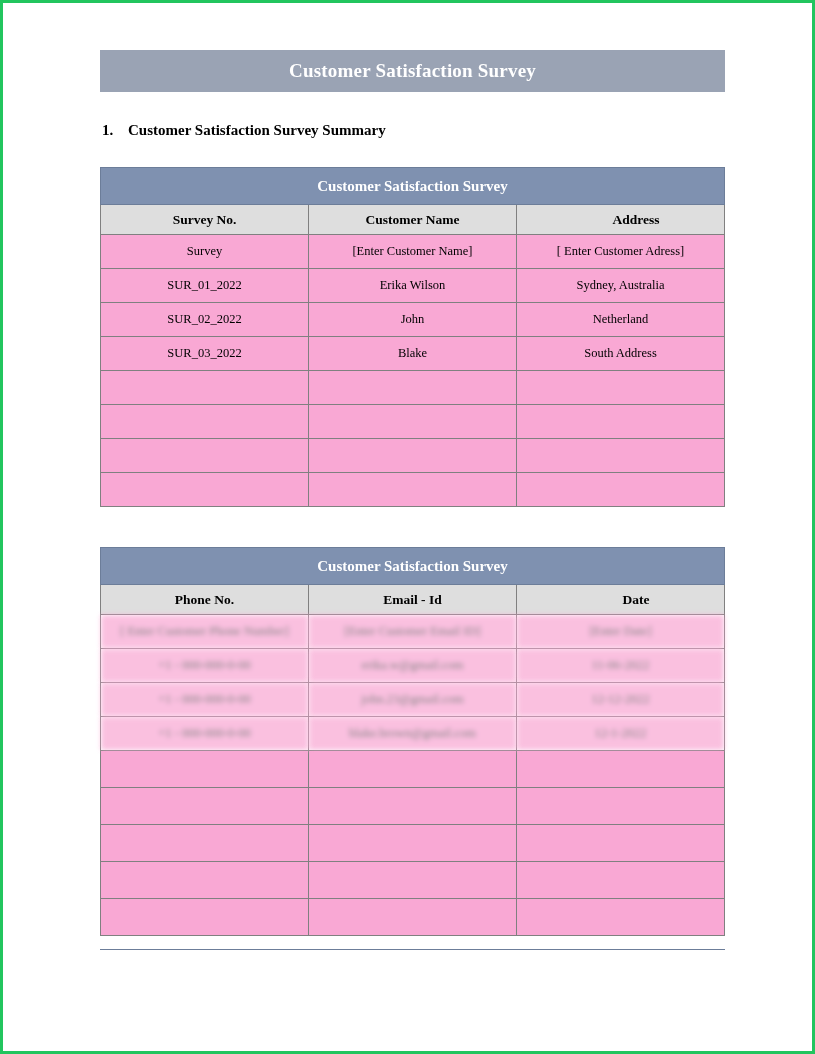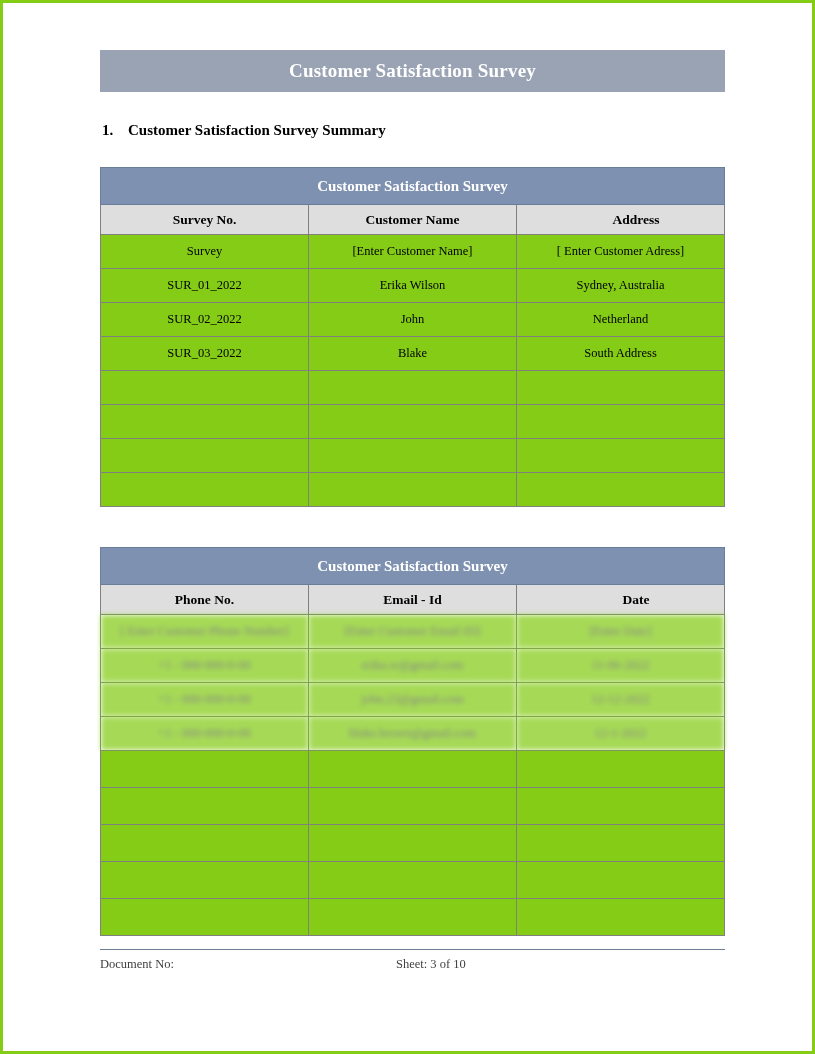--- a/index.html
+++ b/index.html
@@ -13,21 +13,21 @@
     font-family: "Liberation Serif", serif;
     color: #000000;
     overflow: hidden;
   }
   .page {
     position: relative;
     width: 815px;
     height: 1054px;
     box-sizing: border-box;
     background: #ffffff;
-    border: 3px solid #84cc16;
+    border: 3px solid #22c55e;
   }
   .page-inner {
     position: absolute;
     left: 97px;
     top: 0;
     width: 625px;
   }
   
   .title-banner {
     margin-top: 47px;
@@ -81,21 +81,21 @@
   }
   .tbl-head td {
     background: #dedede;
     font-size: 13.5px;
     font-weight: bold;
     height: 29px;
   }
   .tbl-row td {
     height: 33px;
     font-size: 12.5px;
-    background: #84cc16;
+    background: #f9a8d4;
   }
   .tbl-row.tall td {
     height: 36px;
   }
   .blur td {
     color: #555555;
     filter: blur(2.6px);
     opacity: 0.72;
   }
   .col-a { width: 208px; }
@@ -254,18 +254,14 @@
           <td></td>
           <td></td>
           <td></td>
         </tr>
       </tbody>
     </table>
 
   </div>
 
   <div class="footer">
-    <div class="footer-row">
-      <span class="left">Document No:</span>
-      <span class="center">Sheet: 3 of 10</span>
-    </div>
   </div>
 </div>
 
 </body></html>

